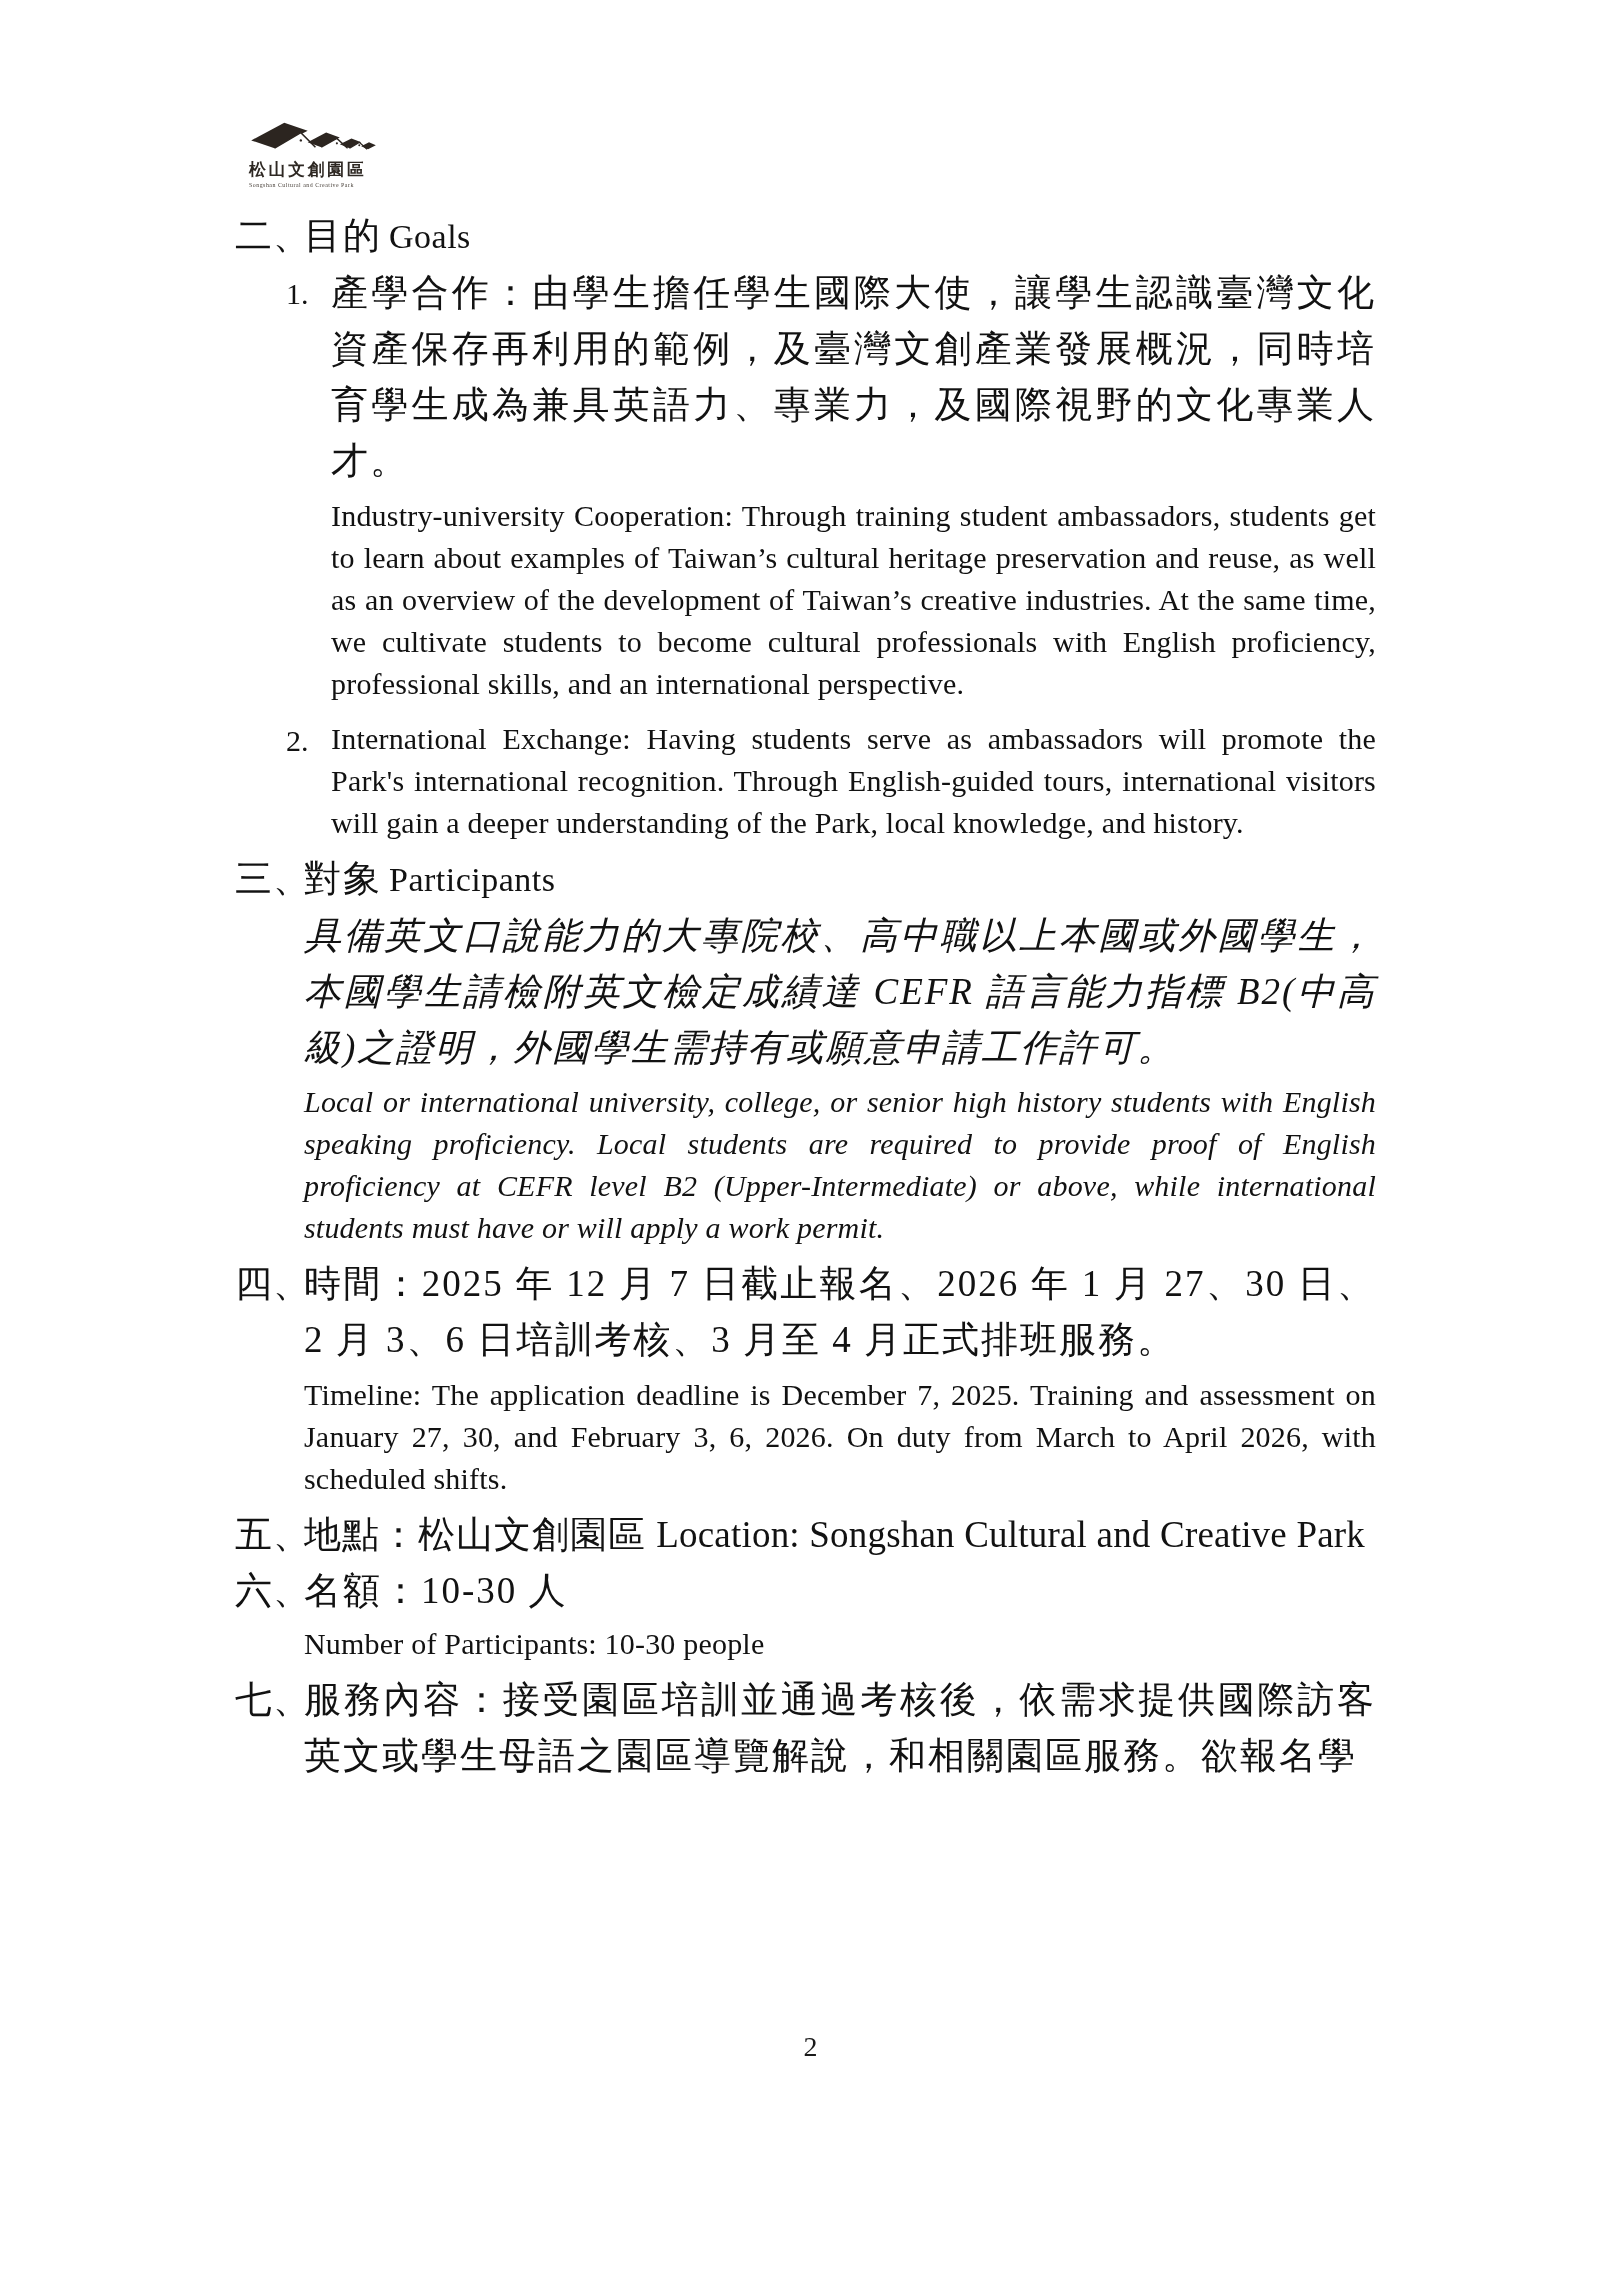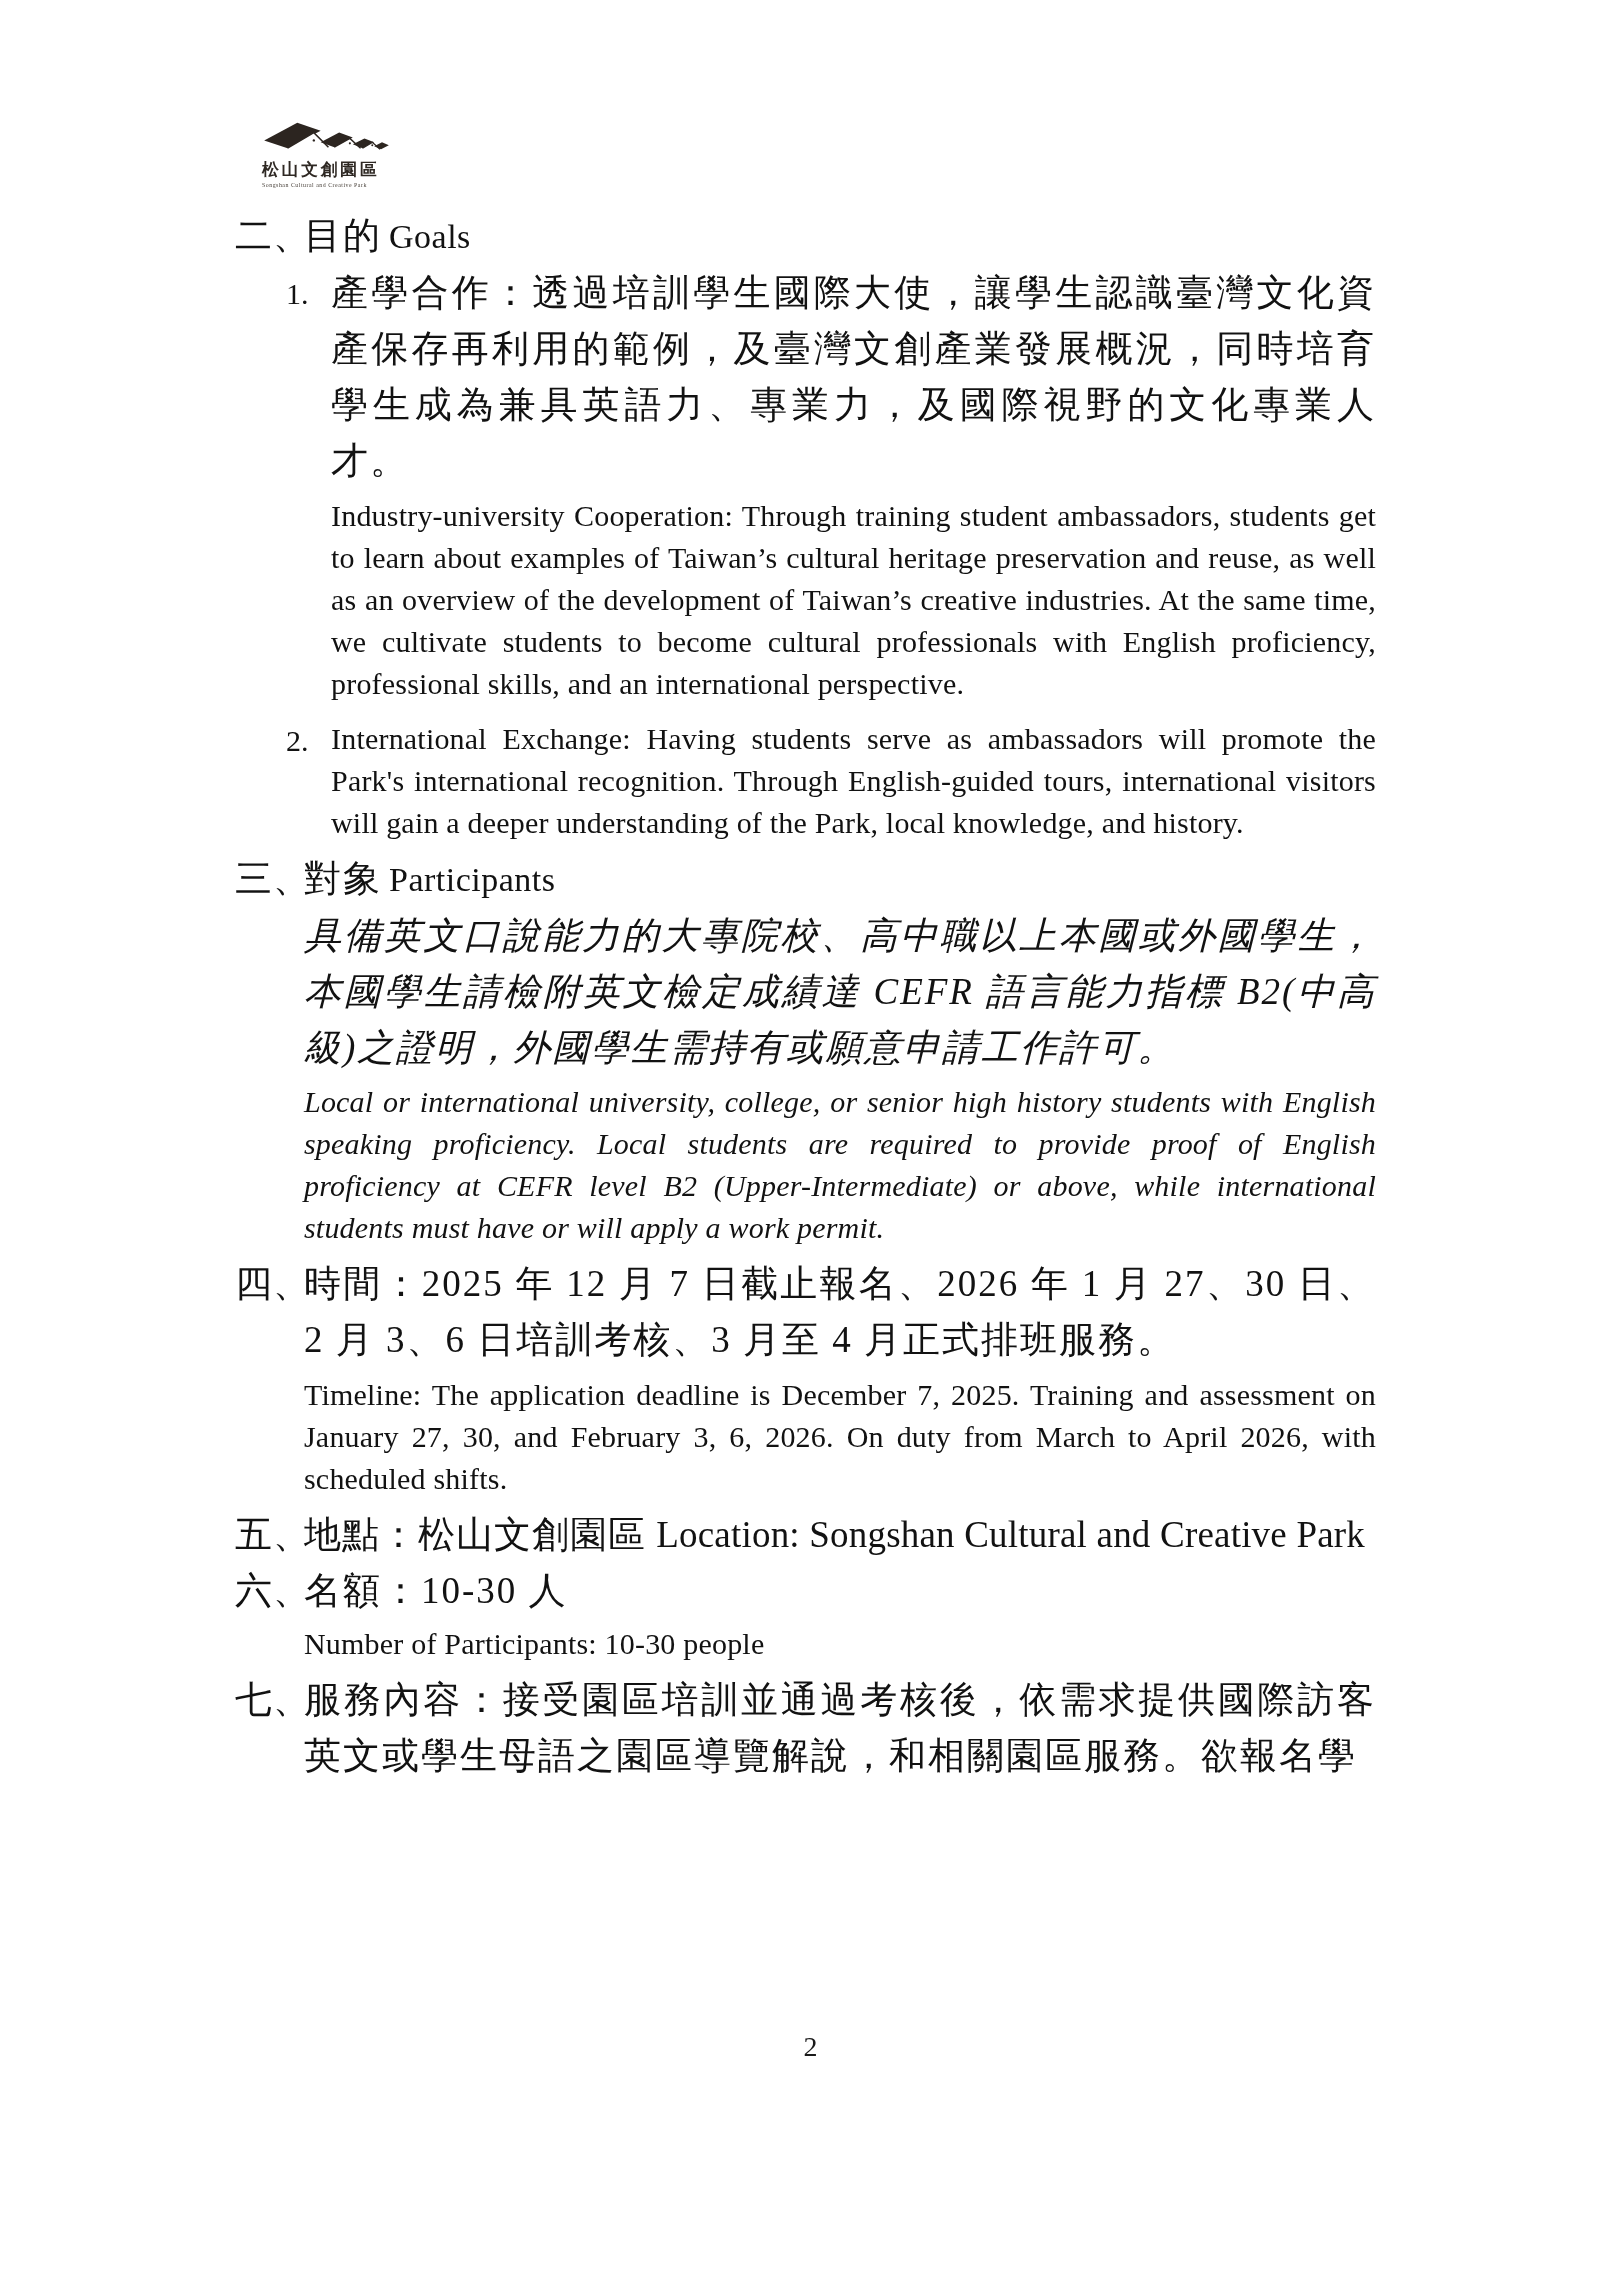--- a/index.html
+++ b/index.html
@@ -7,21 +7,21 @@
     width: 1621px; height: 2293px;
     background: #ffffff;
     color: #121212;
     font-family: "Liberation Serif", "DejaVu Serif", serif;
     position: relative;
     overflow: hidden;
   }
   .page { position: absolute; inset: 0; }
 
   
-  .logo { position: absolute; left: 262px; top: 118px; width: 137px; }
+  .logo { position: absolute; left: 249px; top: 118px; width: 137px; }
   .logo svg { display: block; }
   .logo-zh {
     font-size: 16.7px; letter-spacing: 2.9px; color: #2e2823;
     margin-top: 2.9px; white-space: nowrap; font-weight: bold;
   }
   .logo-en {
     font-size: 5.9px; letter-spacing: 0.5px; color: #4c453e;
     white-space: nowrap; margin-top: 1px;
   }
 
@@ -92,21 +92,21 @@
       <div class="sec-row">
         <span class="marker">二、</span>
         <span class="sec-title">
           <span>目的</span><span class="en-part">Goals</span>
         </span>
       </div>
 
       <div class="item">
         <div class="item-num">1.</div>
         <div class="item-body">
-          <p class="zh-para">產學合作：透過培訓學生國際大使，讓學生認識臺灣文化資產保存再利用的範例，及臺灣文創產業發展概況，同時培育學生成為兼具英語力、專業力，及國際視野的文化專業人才。</p>
+          <p class="zh-para">產學合作：由學生擔任學生國際大使，讓學生認識臺灣文化資產保存再利用的範例，及臺灣文創產業發展概況，同時培育學生成為兼具英語力、專業力，及國際視野的文化專業人才。</p>
           <p class="en-para">Industry-university Cooperation: Through training student ambassadors, students get to learn about examples of Taiwan’s cultural heritage preservation and reuse, as well as an overview of the development of Taiwan’s creative industries. At the same time, we cultivate students to become cultural professionals with English proficiency, professional skills, and an international perspective.</p>
         </div>
       </div>
 
       <div class="item">
         <div class="item-num">2.</div>
         <div class="item-body">
           <p class="en-para">International Exchange: Having students serve as ambassadors will promote the Park's international recognition. Through English-guided tours, international visitors will gain a deeper understanding of the Park, local knowledge, and history.</p>
         </div>
       </div>

